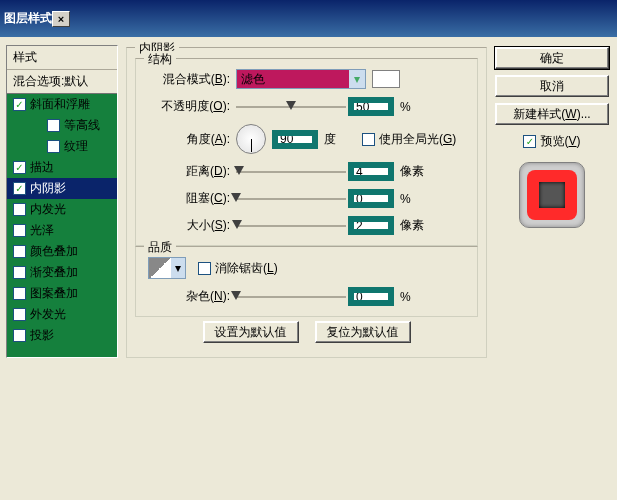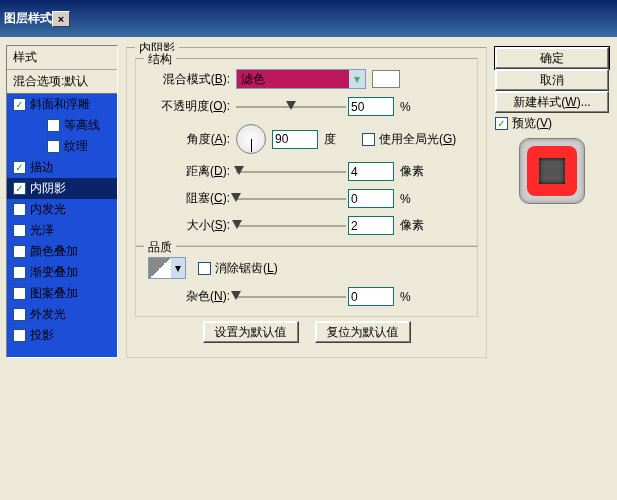--- a/index.html
+++ b/index.html
@@ -1,52 +1,52 @@
 <!DOCTYPE html>
 <html><head>
 <meta charset="utf-8">
 <style>
 *{box-sizing:border-box;margin:0;padding:0;font-family:"Microsoft YaHei",SimSun,Arial,sans-serif;font-size:12px}
 body{background:#ece9d8;width:617px;height:500px;overflow:hidden}
 .titlebar{height:37px;background:linear-gradient(#0a246a,#3a6ea5);color:#fff;display:flex;align-items:center;justify-content:flex-start;padding-left:4px}
 .titlebar .title{font-weight:bold}
 .titlebar .close{width:18px;height:16px;background:#d4d0c8;border:1px solid #fff;border-right-color:#404040;border-bottom-color:#404040;margin-right:2px;display:flex;align-items:center;justify-content:center;color:#000;font-family:Arial;font-weight:bold;font-size:11px;cursor:default}
 .content{display:flex;padding:8px 8px 8px 6px;gap:6px}
-.sidebar{width:112px;border:1px solid #808080;border-right-color:#fff;border-bottom-color:#fff;background:#1d4ed8}
+.sidebar{width:112px;border:1px solid #808080;border-right-color:#fff;border-bottom-color:#fff;background:#15803d}
 .side-header{background:#ece9d8;border-bottom:1px solid #aca899;padding:3px 6px}
 .side-sub{background:#ece9d8;border-bottom:1px solid #737373;padding:3px 6px}
 .side-item{display:flex;align-items:center;padding:2px 4px 2px 6px;gap:4px;cursor:default}
 .side-item.indent{padding-left:40px}
 .side-item.selected{background:#0a246a;color:#fff}
 .chk{width:13px;height:13px;border:1px solid #1c5180;background:#fff;display:inline-flex;align-items:center;justify-content:center;font-size:10px;line-height:1;color:#21a121}
 .main{flex:1;padding:2px 2px 0 2px}
 .fieldset{border:1px solid #d0d0bf;border-top-color:#aca899;padding:10px 12px 10px 12px;margin-bottom:0;position:relative}
 .legend{position:absolute;top:-8px;left:8px;background:#ece9d8;padding:0 4px}
 .outergroup{border:1px solid #d0d0bf;border-top-color:#aca899;padding:10px 8px;position:relative}
 .row{display:flex;align-items:center;margin-bottom:8px;gap:2px}
 .row:last-child{margin-bottom:0}
 .lbl{width:86px;text-align:right;padding-right:4px}
 .combo{height:20px;border:1px solid #7f9db9;background:#be185d;display:flex;align-items:center;justify-content:space-between;padding-left:4px}
 .combo .arrow{width:16px;height:18px;background:#cde;display:flex;align-items:center;justify-content:center;color:#4a6}
 .swatch{width:28px;height:18px;border:1px solid #808080;background:#fff;margin-left:4px}
 .slider{position:relative;height:18px;flex:0 0 110px}
 .slider .track{position:absolute;top:8px;left:0;right:0;height:2px;background:#aca899}
 .slider .thumb{position:absolute;top:3px;width:0;height:0;border-left:5px solid transparent;border-right:5px solid transparent;border-top:9px solid #404040;transform:translateX(-5px)}
-.numbox{width:46px;height:19px;border:1px solid #0f766e;background:#fff;padding:1px 2px;font-family:Arial}
+.numbox{width:46px;height:19px;border:6px solid #0f766e;background:#fff;padding:1px 2px;font-family:Arial}
 .unit{margin-left:4px;width:36px}
 .dial{width:30px;height:30px;border:1px solid #808080;border-radius:50%;background:radial-gradient(#fff,#e0e0e0);position:relative;margin-right:4px}
 .dial .needle{position:absolute;left:50%;top:50%;width:1px;height:13px;background:#000;transform-origin:top;transform:rotate(0deg)}
 .lilchk{display:flex;align-items:center;gap:4px}
 .contour{width:38px;height:22px;border:1px solid #7f9db9;background:#fff;display:flex;align-items:center}
 .contour .prev{width:22px;height:20px;background:linear-gradient(135deg,#888 50%,#fff 50%)}
 .contour .ar{width:14px;height:20px;background:#cde;display:flex;align-items:center;justify-content:center}
 .btnrow{display:flex;justify-content:center;gap:16px;margin:4px 0}
 .btn{min-width:96px;height:22px;border:1px solid #404040;border-top-color:#fff;border-left-color:#fff;background:#ece9d8;padding:1px 10px;cursor:default;text-align:center;display:inline-flex;align-items:center;justify-content:center;box-shadow:inset -1px -1px #808080,inset 1px 1px #fff}
 .btn.default{box-shadow:0 0 0 1px #000,inset -1px -1px #808080,inset 1px 1px #fff}
-.rightcol{width:114px;display:flex;flex-direction:column;align-items:flex-start;padding-top:2px;gap:0}
+.rightcol{width:114px;display:flex;flex-direction:column;align-items:center;padding-top:2px;gap:6px}
 .rightcol .btn{width:100%;min-width:0}
 .preview-row{display:flex;align-items:center;gap:4px;margin-top:2px;justify-content:center}
 .preview-box{width:66px;height:66px;border:1px solid #808080;border-radius:10px;background:#cecece;display:flex;align-items:center;justify-content:center;margin:6px auto 0;box-shadow:inset 0 0 4px #888}
 .preview-inner{width:50px;height:50px;background:#ff2a2a;border-radius:8px;display:flex;align-items:center;justify-content:center}
 .preview-core{width:26px;height:26px;background:#555;box-shadow:inset 0 0 4px #000}
 .under{text-decoration:underline}
 </style>
 </head>
 <body>
 

